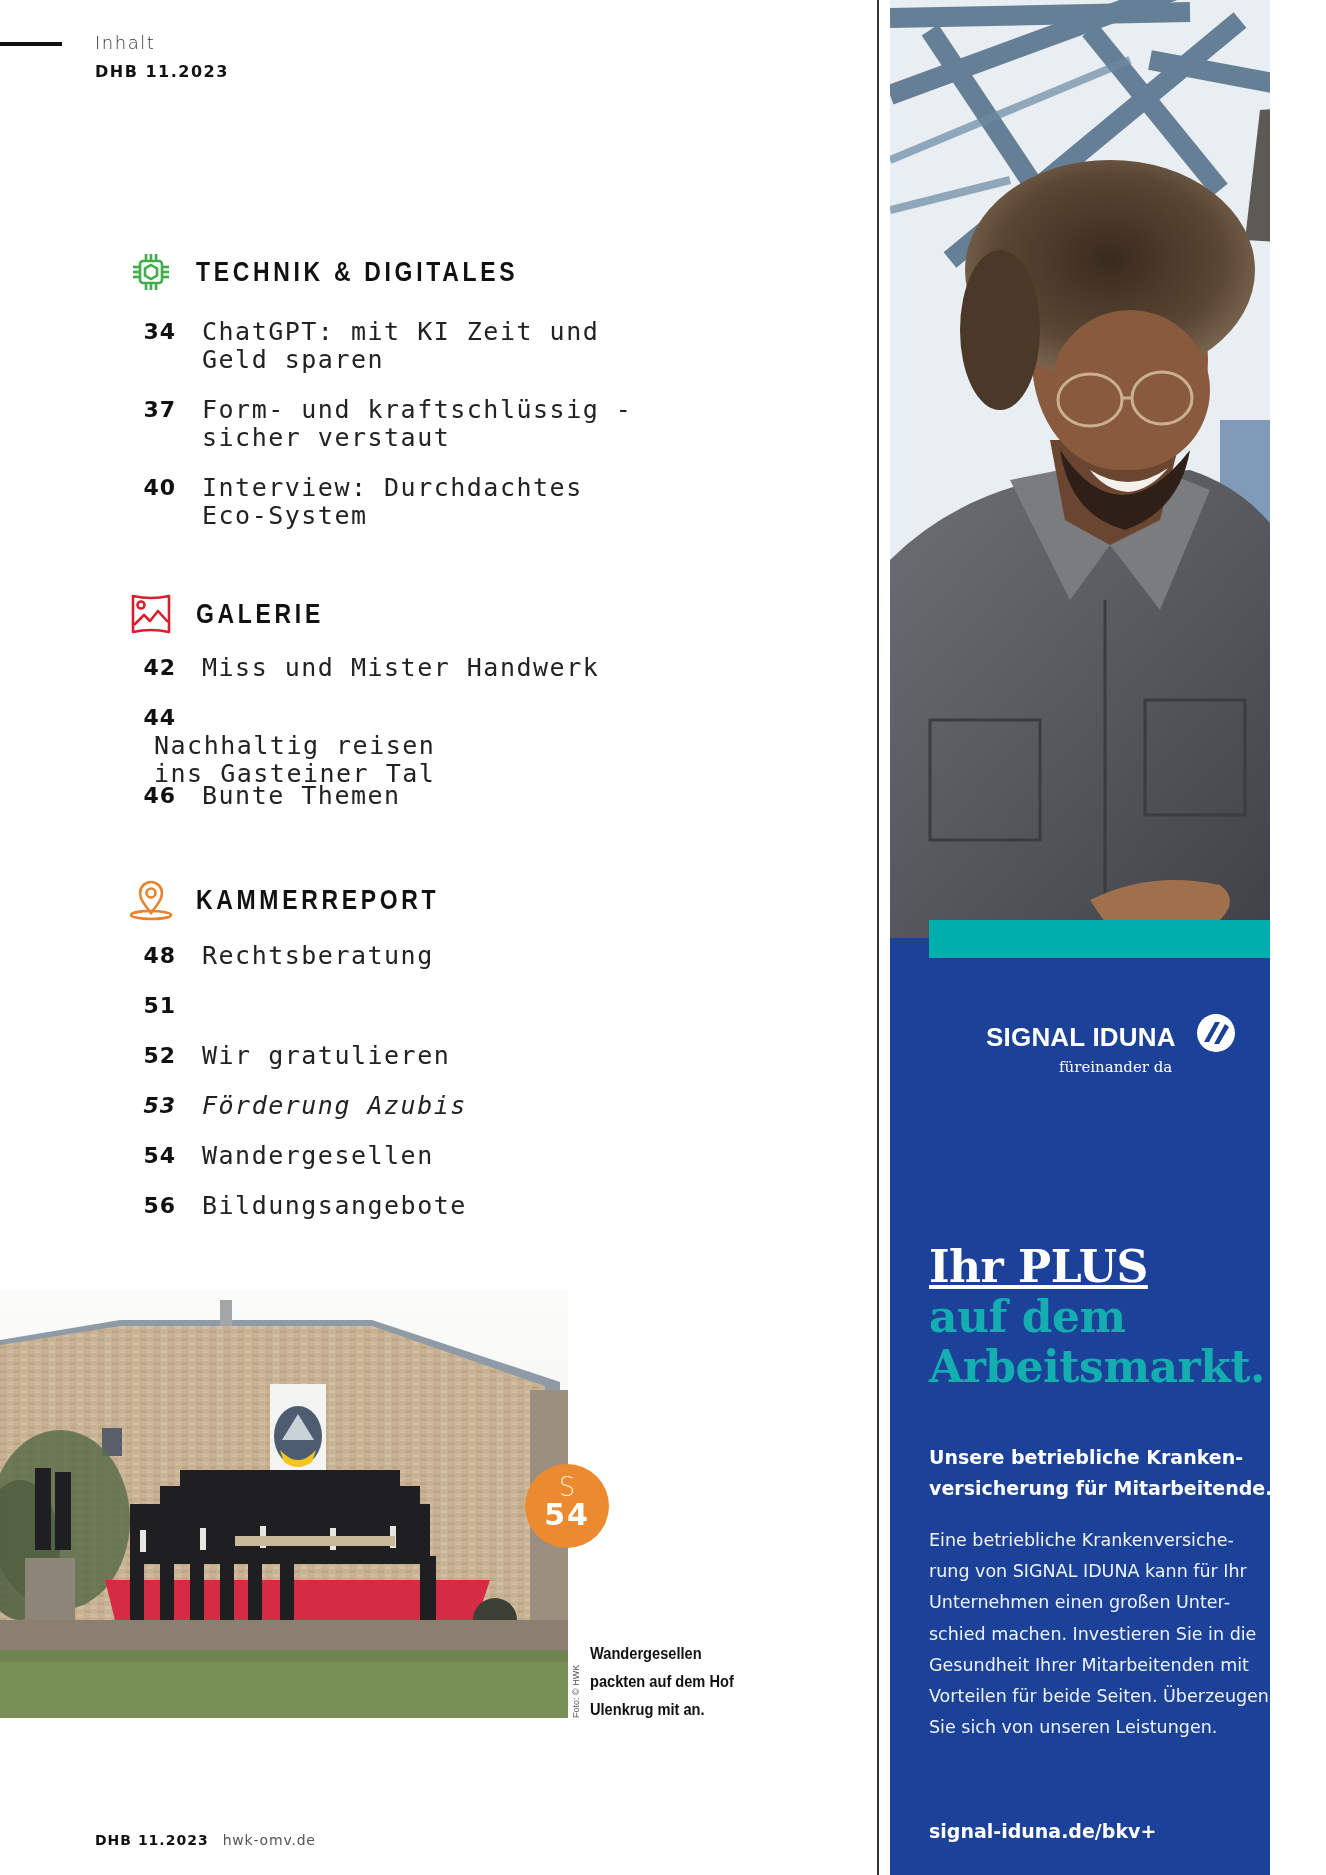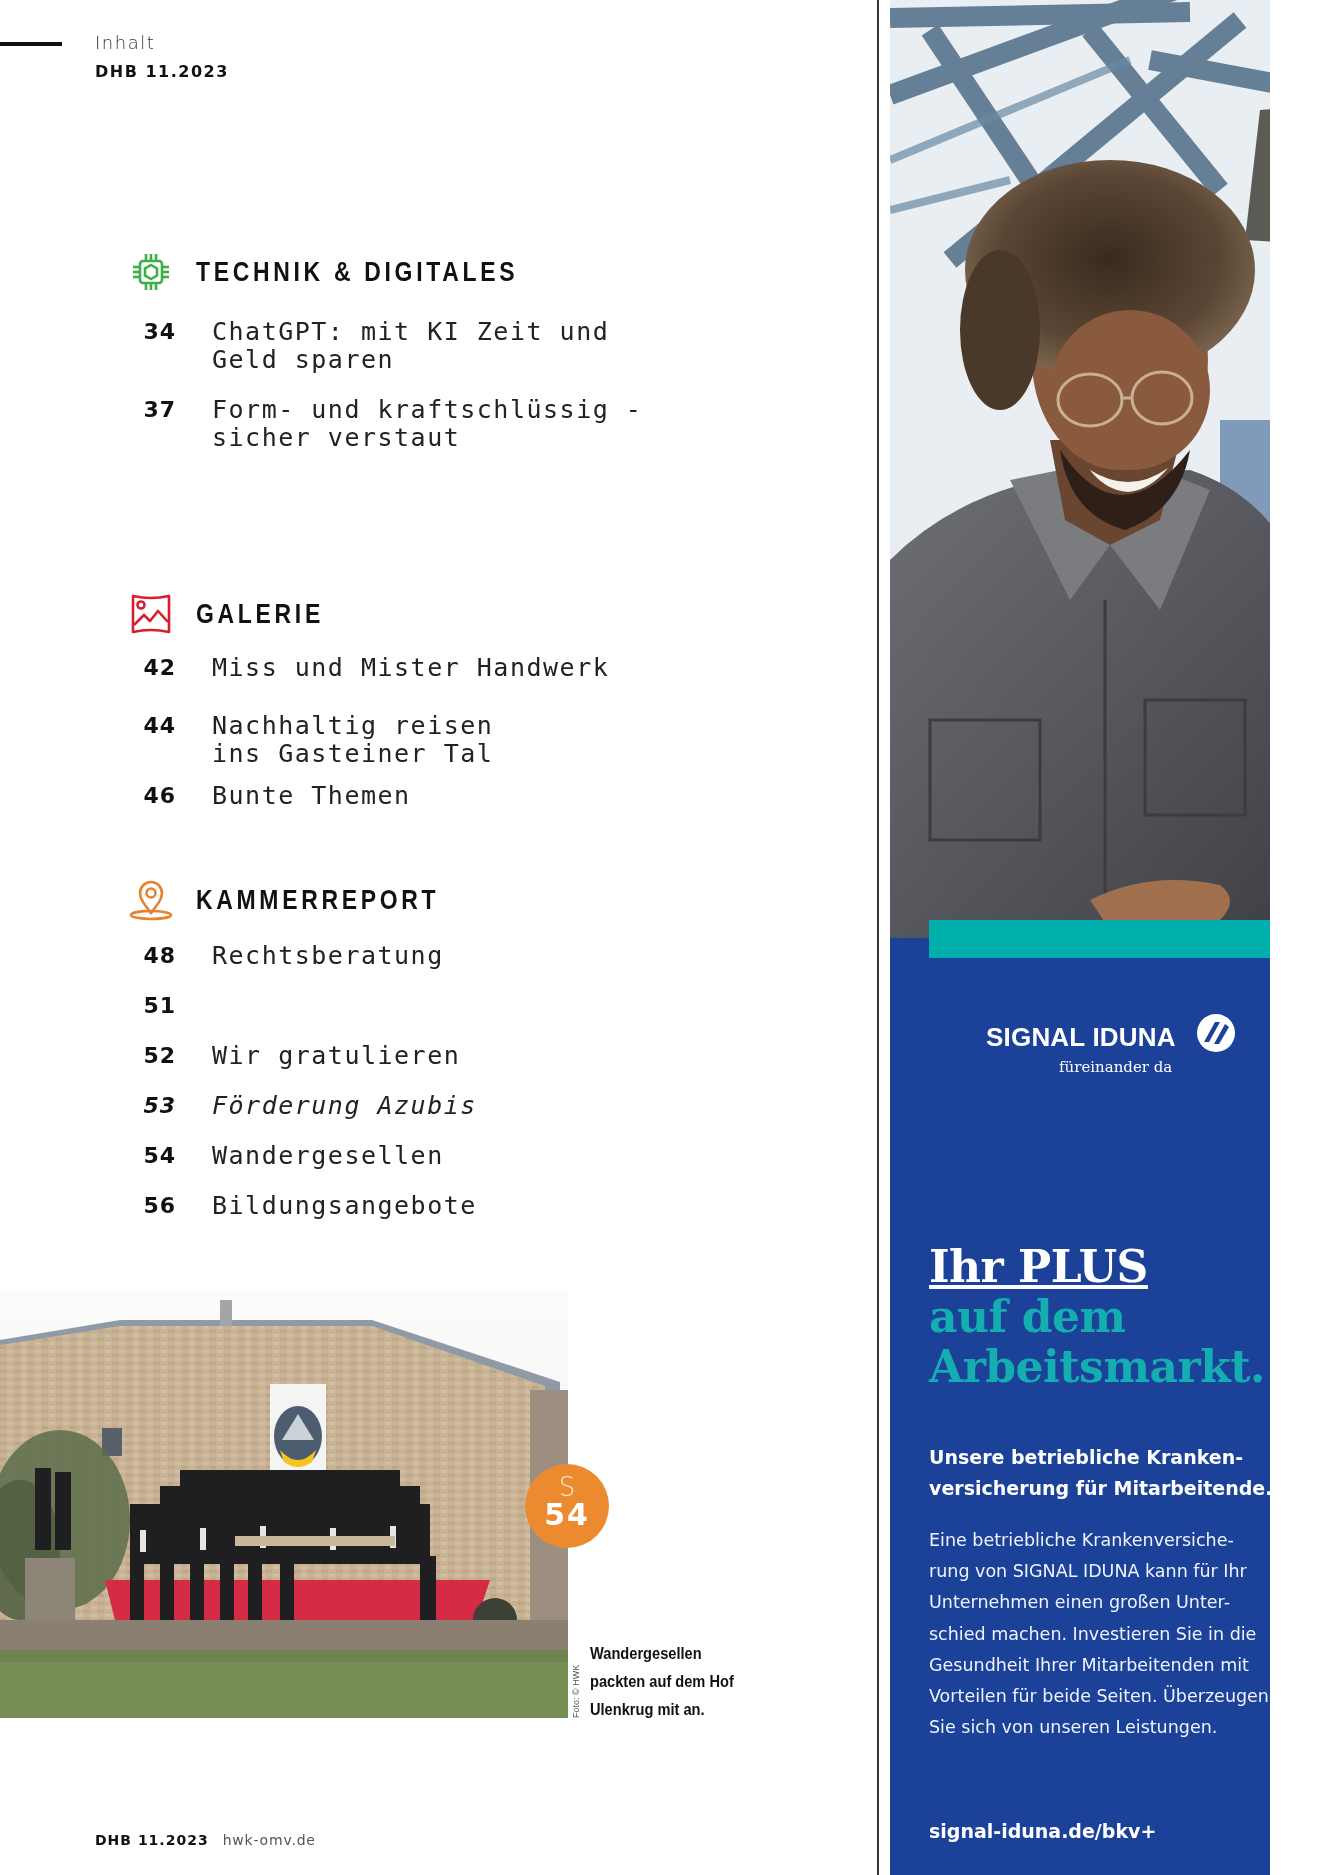--- a/index.html
+++ b/index.html
@@ -11,21 +11,21 @@
   .hdr-label { position: absolute; left: 95px; top: 32px; font-family: "DejaVu Sans", sans-serif; font-size: 18px; letter-spacing: 1.5px; color: #333; font-weight: 300; }
   .hdr-issue { position: absolute; left: 95px; top: 62px; font-family: "DejaVu Sans", sans-serif; font-size: 16px; font-weight: bold; letter-spacing: 1.5px; color: #111; }
 
   
   .section { position: absolute; left: 128px; }
   .sec-head { display: flex; align-items: center; height: 48px; }
   .sec-icon { width: 46px; height: 46px; display: flex; align-items: center; justify-content: center; }
   .sec-title { margin-left: 22px; font-family: "Liberation Sans", sans-serif; font-weight: bold; font-size: 28px; letter-spacing: 4.5px; transform: scaleX(0.82); transform-origin: left center; color: #111; }
   .entry { display: flex; align-items: flex-start; position: absolute; left: 0; }
   .entry-num { width: 48px; text-align: right; font-family: "DejaVu Sans", sans-serif; font-weight: bold; font-size: 22px; letter-spacing: 1px; line-height: 28px; color: #111; }
-  .entry-title { margin-left: 36px; font-family: "DejaVu Sans Mono", monospace; font-size: 25px; font-weight: normal; line-height: 28px; letter-spacing: 1.5px; color: #222; white-space: pre-line; width: 470px; }
+  .entry-title { margin-left: 26px; font-family: "DejaVu Sans Mono", monospace; font-size: 25px; font-weight: normal; line-height: 28px; letter-spacing: 1.5px; color: #222; white-space: pre-line; width: 470px; }
 
   
   .group-photo { position: absolute; left: 0; top: 1290px; width: 568px; height: 428px; overflow: hidden; background: #ffffff; }
   .badge { position: absolute; left: 525px; top: 1464px; width: 84px; height: 84px; border-radius: 50%; background: #ec8a30; color: #fff; text-align: center; }
   .badge-s { font-family: "DejaVu Sans", sans-serif; font-weight: 300; font-size: 26px; line-height: 26px; margin-top: 10px; color: #fde8d4; }
   .badge-n { font-family: "DejaVu Sans", sans-serif; font-weight: bold; font-size: 30px; line-height: 30px; letter-spacing: 2px; }
   .credit { position: absolute; left: 571px; top: 1718px; transform: rotate(-90deg); transform-origin: left top; font-family: "Liberation Sans", sans-serif; font-size: 9px; color: #555; white-space: nowrap; }
   .caption { position: absolute; left: 590px; top: 1640px; width: 180px; font-family: "Liberation Sans", sans-serif; font-weight: bold; font-size: 17px; line-height: 28px; color: #111; transform: scaleX(0.86); transform-origin: left top; white-space: pre-line; }
 
   
@@ -83,38 +83,43 @@
   <div class="entry" style="top:70px;">
     <span class="entry-num">34</span>
     <span class="entry-title">ChatGPT: mit KI Zeit und
 Geld sparen</span>
   </div>
   <div class="entry" style="top:148px;">
     <span class="entry-num">37</span>
     <span class="entry-title">Form- und kraftschlüssig -
 sicher verstaut</span>
   </div>
+  <div class="entry" style="top:226px;">
+    <span class="entry-num">40</span>
+    <span class="entry-title">Interview: Durchdachtes
+Eco-System</span>
+  </div>
 </div>
 
 <div class="section" style="top:590px; height:230px; width:560px;">
   <div class="sec-head">
     <span class="sec-icon">
       <svg width="44" height="44" viewBox="0 0 44 44" fill="none" stroke="#d81f2e" stroke-width="2.6" stroke-linejoin="round">
         <path d="M4 4 Q22 8 40 4 L40 40 Q22 36 4 40 Z"></path>
         <circle cx="12" cy="13" r="3.5"></circle>
         <path d="M5 33 L15 23 L21 29 L29 19 L39 30"></path>
       </svg>
     </span>
     <span class="sec-title">GALERIE</span>
   </div>
   <div class="entry" style="top:64px;">
     <span class="entry-num">42</span>
     <span class="entry-title">Miss und Mister Handwerk</span>
   </div>
-  <div class="entry" style="top:122px;">
+  <div class="entry" style="top:114px;flex-direction:column;">
     <span class="entry-num">44</span>
     <span class="entry-title">Nachhaltig reisen
 ins Gasteiner Tal</span>
   </div>
   <div class="entry" style="top:192px;">
     <span class="entry-num">46</span>
     <span class="entry-title">Bunte Themen</span>
   </div>
 </div>
 

